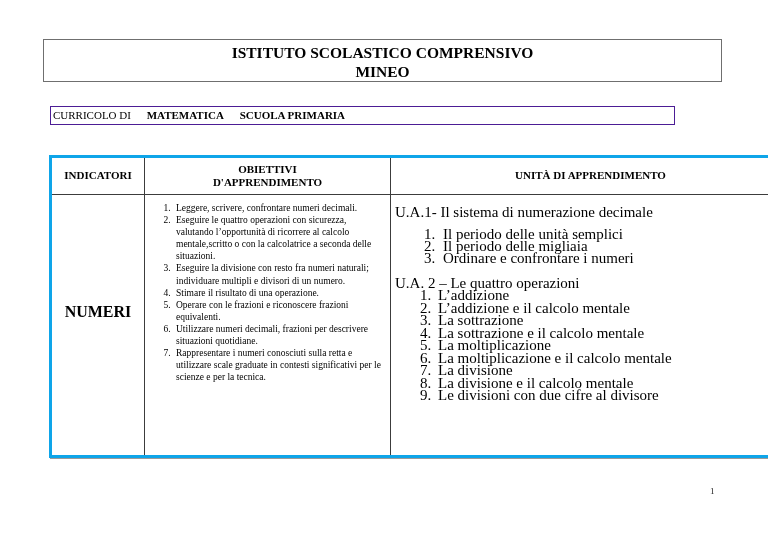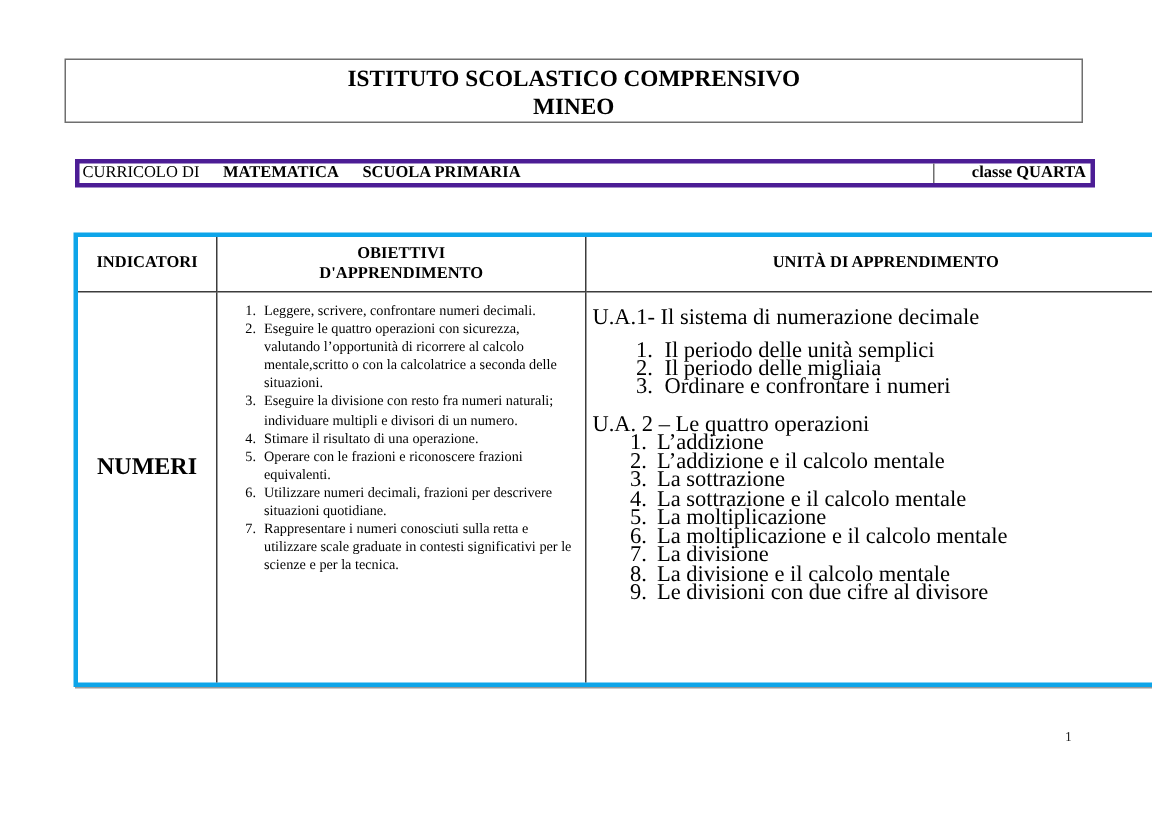--- a/index.html
+++ b/index.html
@@ -8,22 +8,22 @@
     font-family:"Liberation Serif","DejaVu Serif",serif;color:#000;
     overflow:hidden;
   }
   .title-box{
     position:absolute;left:43px;top:39px;width:679px;height:43px;
     box-sizing:border-box;border:1px solid #6f6f6f;
     text-align:center;font-weight:bold;
     font-size:15.5px;line-height:19px;padding-top:3px;
   }
   .curr-row{
-    position:absolute;left:50px;top:106px;width:680px;height:19px;
-    box-sizing:border-box;border:3px solid #4c1d95;
+    position:absolute;left:50px;top:106px;width:625px;height:19px;
+    box-sizing:border-box;border:1px solid #4c1d95;
     display:flex;align-items:center;font-size:11px;line-height:17px;
   }
   .curr-left{flex:1;padding-left:2px;white-space:nowrap;}
   .b{font-weight:bold;}
   .sp{margin-left:13px;}
   .curr-right{
     width:105px;align-self:stretch;border-left:1px solid #6f6f6f;
     text-align:right;padding-right:3px;box-sizing:border-box;
     font-weight:bold;display:flex;align-items:center;justify-content:flex-end;
   }
@@ -71,21 +71,20 @@
     <div>ISTITUTO SCOLASTICO COMPRENSIVO</div>
     <div>MINEO</div>
   </div>
 
   <div class="curr-row">
     <div class="curr-left">
       <span>CURRICOLO DI</span>
       <span class="b sp">MATEMATICA</span>
       <span class="b sp">SCUOLA PRIMARIA</span>
     </div>
-    <div class="curr-right">classe QUARTA</div>
   </div>
 
   <div class="table">
 
     <div class="cell hcell rb hb">INDICATORI</div>
 
     <div class="cell hcell rb hb">
       <div>OBIETTIVI</div>
       <div>D'APPRENDIMENTO</div>
     </div>

